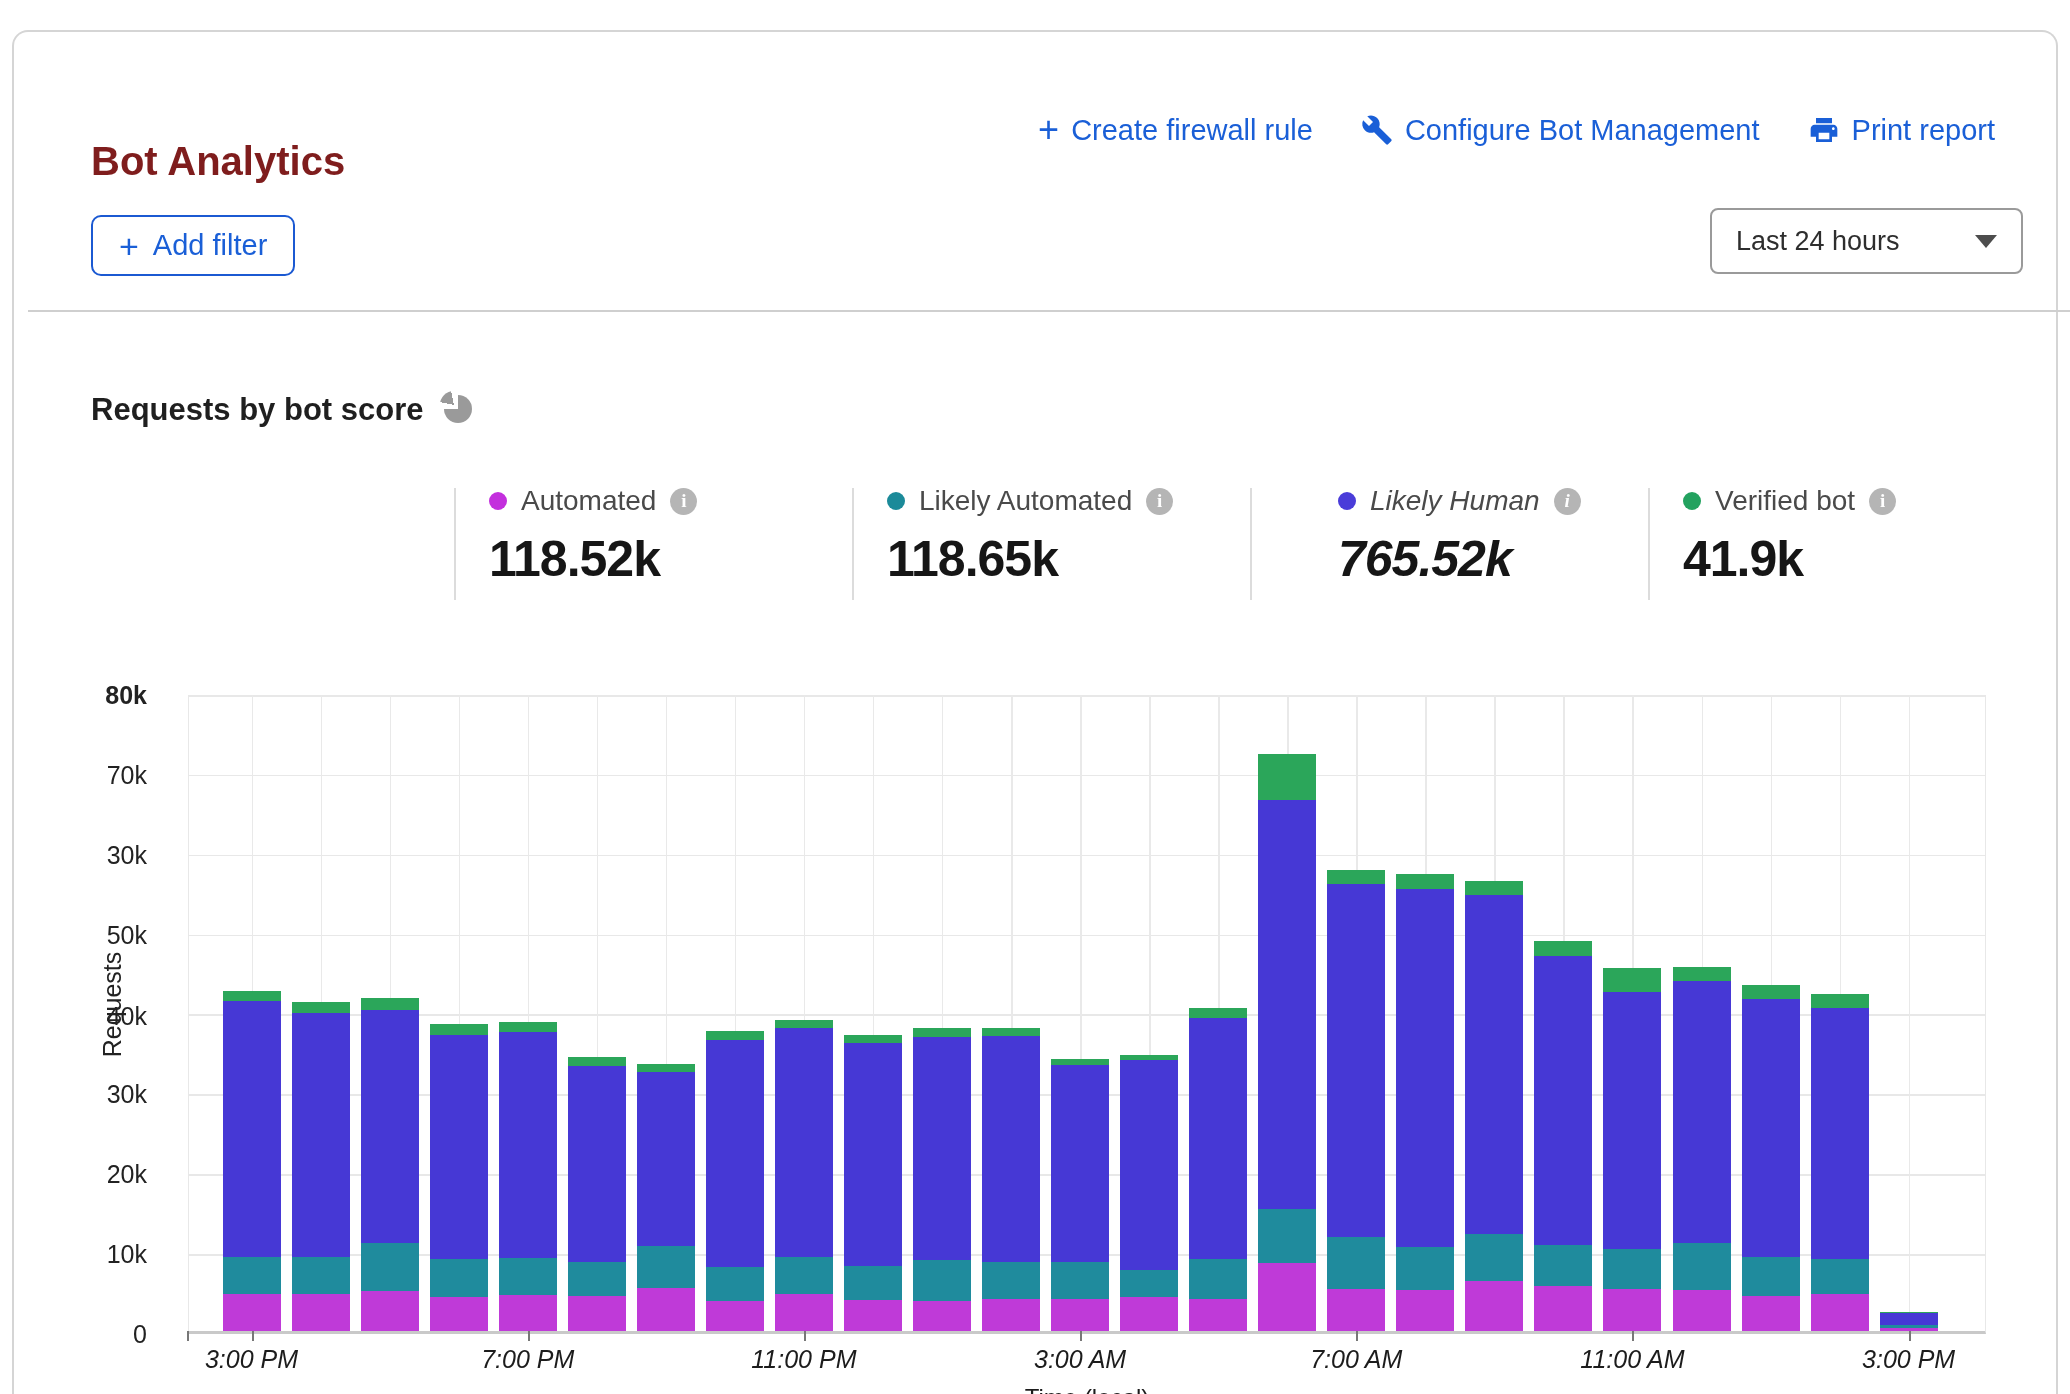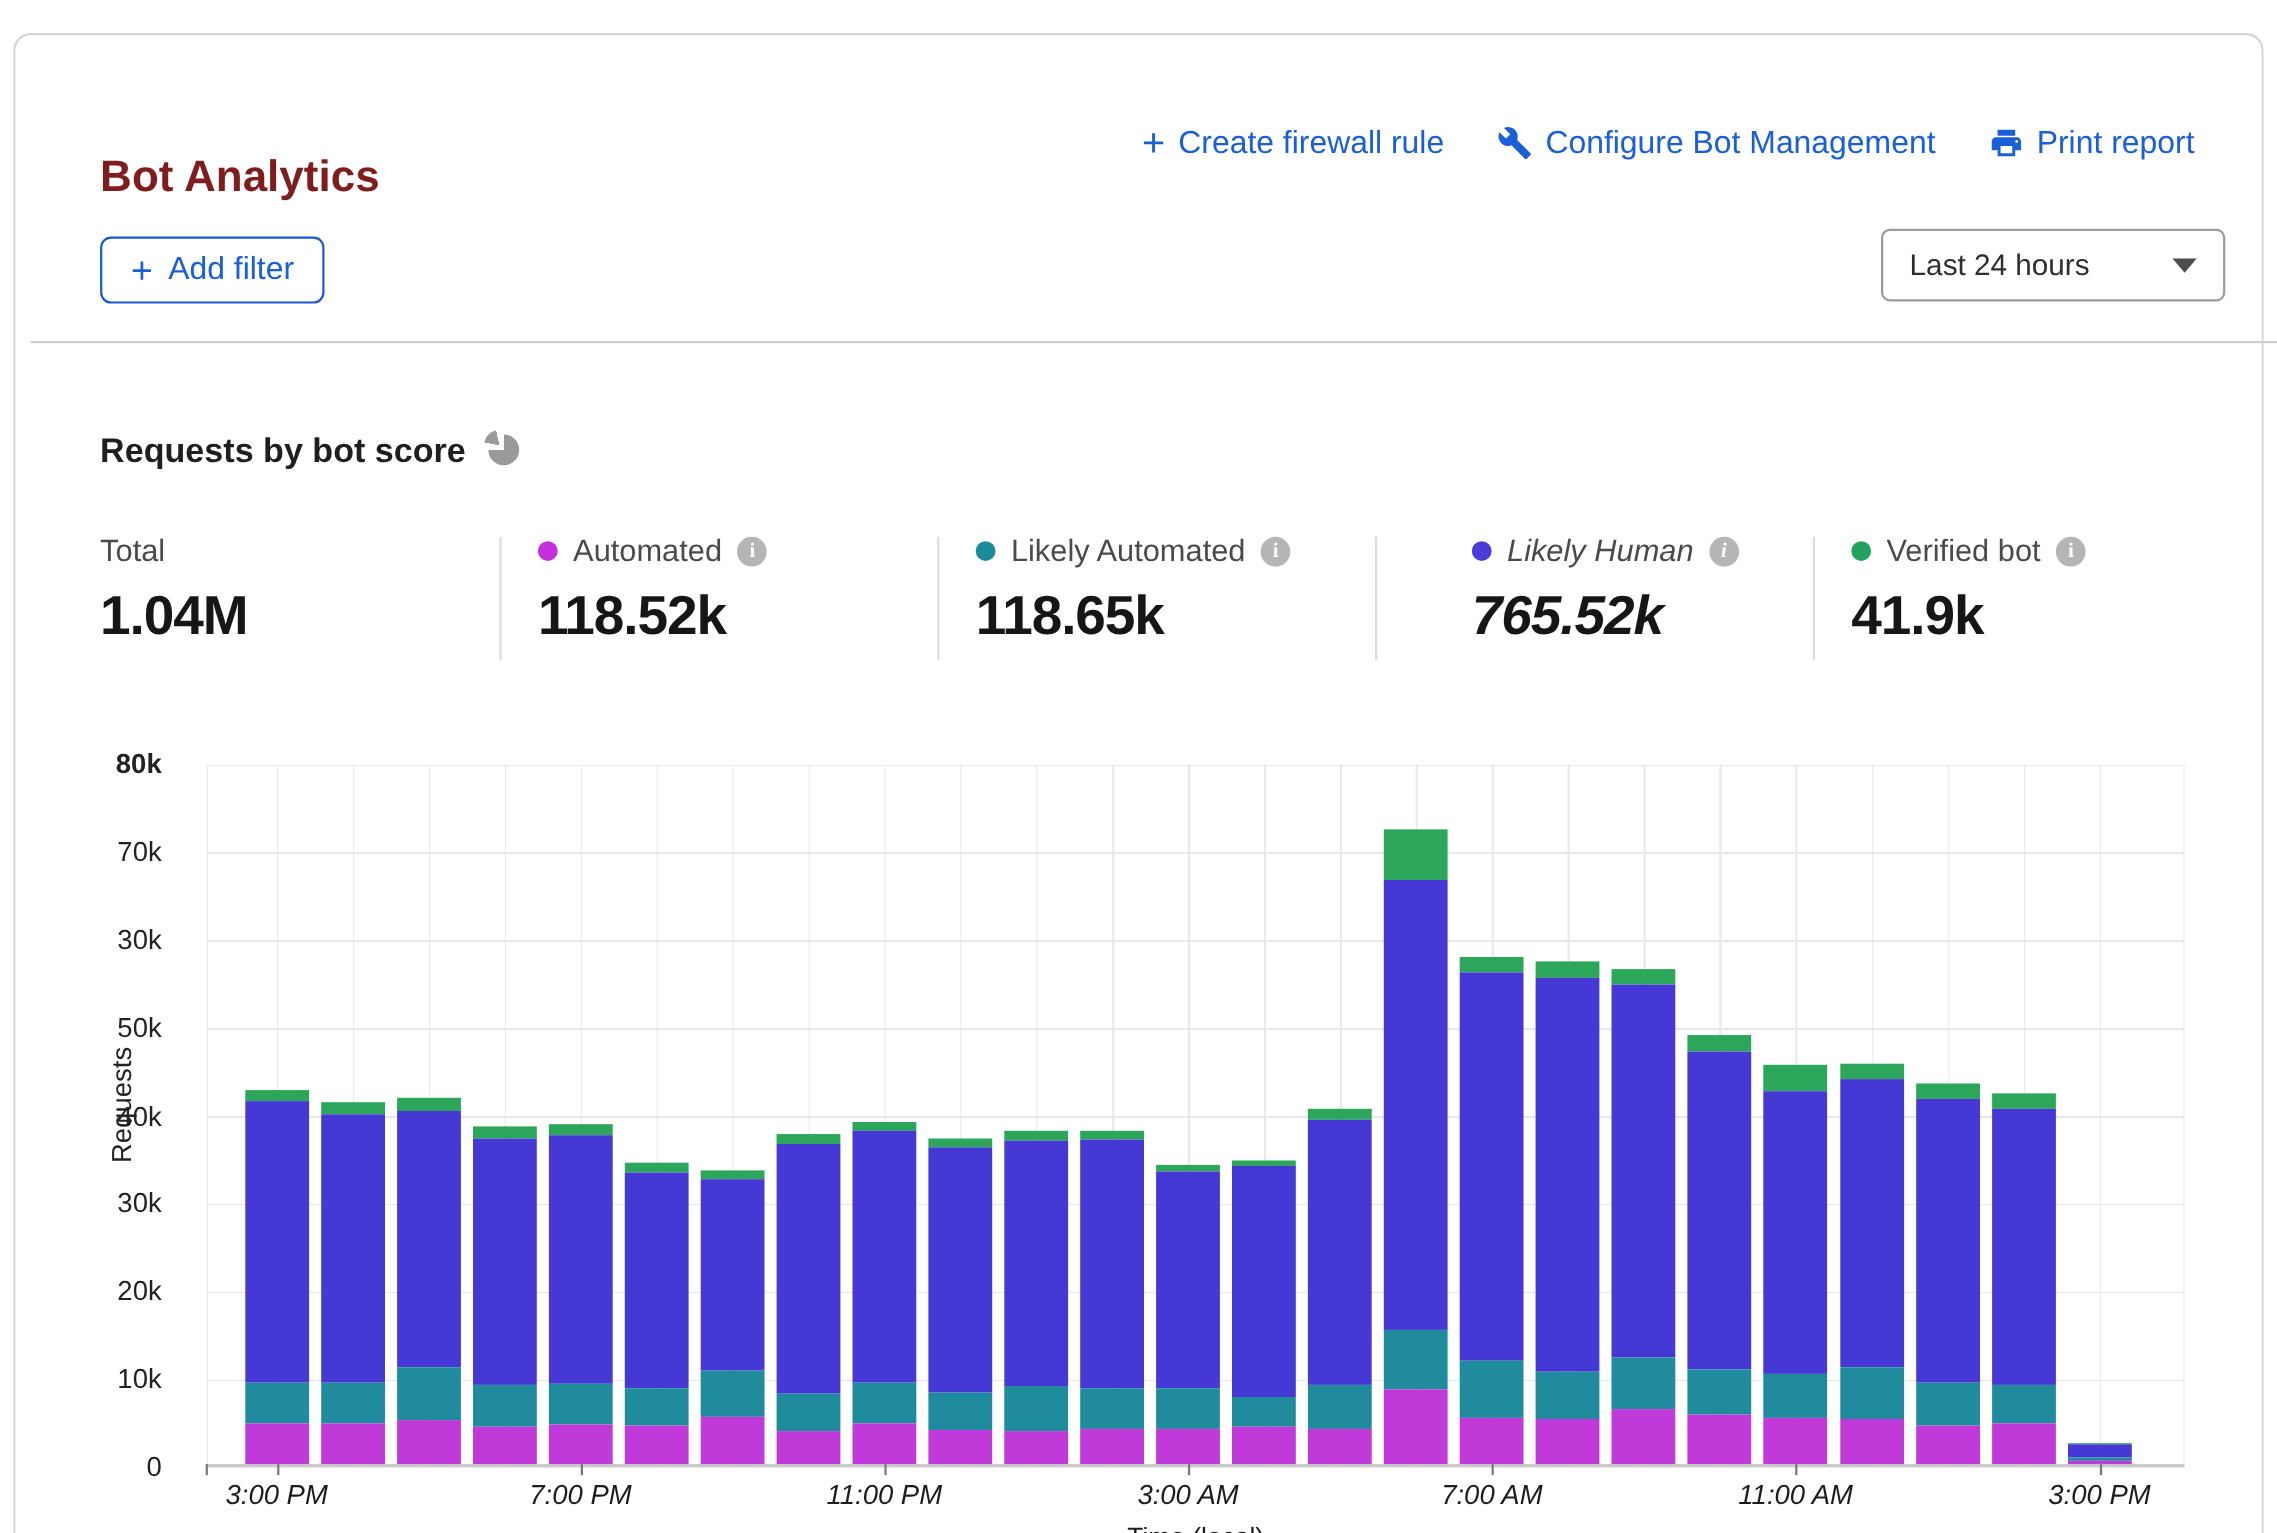--- a/index.html
+++ b/index.html
@@ -112,26 +112,20 @@
 
   <div class="section-title-row">
     <span class="section-title">Requests by bot score</span>
     <span class="pie-icon">
         <span class="body"></span>
         <span class="wedge"></span>
       </span>
   </div>
 
   <div class="stats" id="stats-row">
-      <div class="stat" style="left: 77px;">
-        <div class="label-row">
-          <span class="label">Total</span>
-        </div>
-        <div class="value">1.04M</div>
-      </div>
       <div class="stat" style="left: 475px;">
         <div class="label-row">
           <span class="dot" style="background: rgb(195, 47, 221);"></span>
           <span class="label">Automated</span>
           <span class="info-icon">i</span>
         </div>
         <div class="value">118.52k</div>
       </div>
       <div class="stat" style="left: 873px;">
         <div class="label-row">

